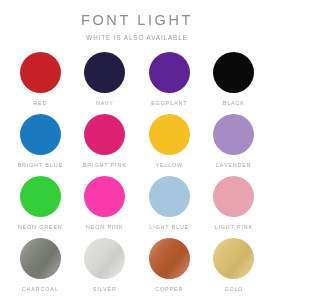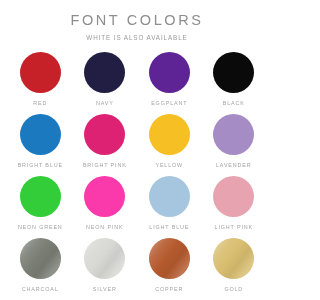--- a/index.html
+++ b/index.html
@@ -86,21 +86,21 @@
     line-height: 1;
     white-space: nowrap;
   }
 </style>
 </head>
 <body>
 
 <div class="page">
 
   <div class="header">
-    <div class="title">FONT COLORS</div>
+    <div class="title">FONT LIGHT</div>
     <div class="subtitle">WHITE IS ALSO AVAILABLE</div>
   </div>
 
   <div class="grid">
       <div class="cell">
         <div class="swatch" style="background: rgb(198, 33, 40);">
           <div class="sheen"></div>
         </div>
         <div class="caption">RED</div>
       </div>

